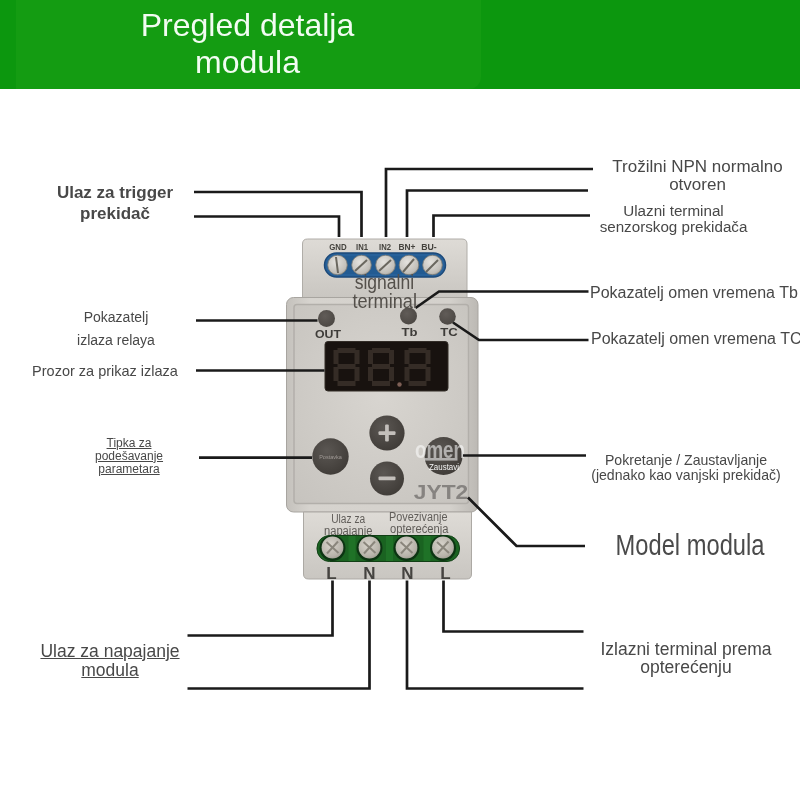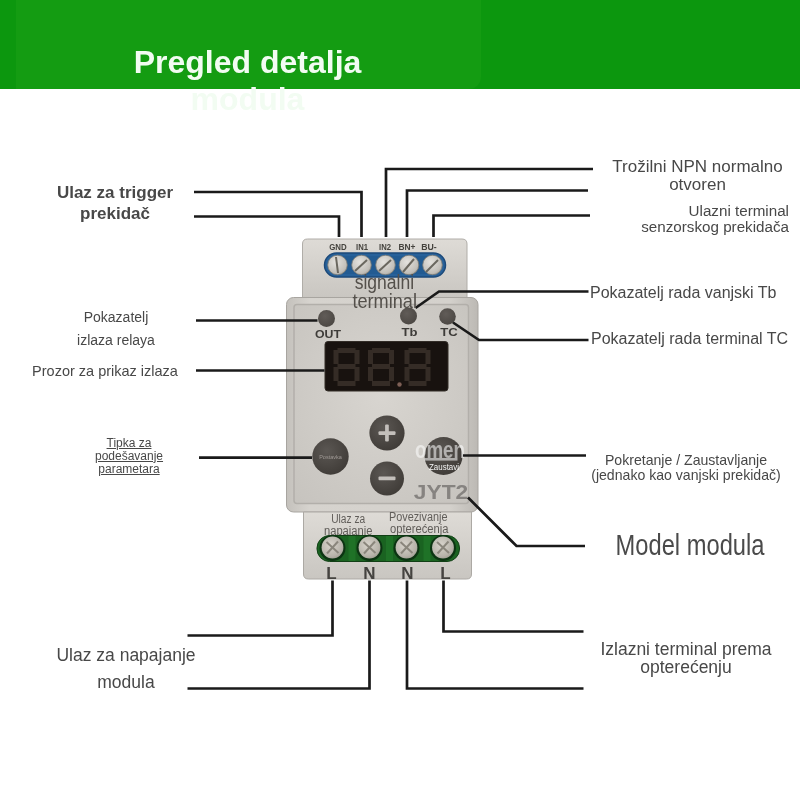--- a/index.html
+++ b/index.html
@@ -1,21 +1,21 @@
 <!DOCTYPE html>
 <html><head>
 <meta charset="utf-8">
 <style>
   html,body{margin:0;padding:0;}
   body{width:800px;height:800px;background:#ffffff;font-family:"Liberation Sans",sans-serif;position:relative;overflow:hidden;}
   .abs{position:absolute;}
   .ann{position:absolute;color:#484848;text-align:center;}
   .hdr-bar{position:absolute;left:0;top:0;width:800px;height:88.5px;background:#0c970e;}
   .hdr-in{position:absolute;left:16px;top:0;width:465px;height:88.5px;background:#149c12;border-radius:0 0 12px 0;}
-  .hdr-tx{position:absolute;left:14px;top:6.5px;width:467px;color:#f2fcf2;font-size:32px;line-height:37px;text-align:center;font-weight:bold;margin-top:37px;}
+  .hdr-tx{position:absolute;left:14px;top:6.5px;width:467px;color:#f2fcf2;font-size:32px;line-height:37px;text-align:center;font-weight:normal;}
 </style>
 </head>
 <body>
   <div class="hdr-bar"></div>
   <div class="hdr-in"></div>
   <div class="hdr-tx">Pregled detalja<br>modula</div>
 
   <svg class="abs" style="left:0;top:0" width="800" height="800" viewBox="0 0 800 800">
     <defs>
       <linearGradient id="secg" x1="0" y1="0" x2="0" y2="1">
@@ -202,20 +202,20 @@
     <g font-size="20" fill="#54504b" text-anchor="middle" font-family="Liberation Sans">
       <text x="384.4" y="288.7" textLength="59.5" lengthAdjust="spacingAndGlyphs">signalni</text>
       <text x="384.7" y="307.5" textLength="64.5" lengthAdjust="spacingAndGlyphs">terminal</text>
     </g>
   </svg>
 
   <div class="ann" style="left:15px;top:183.2px;width:200px;font-size:17px;line-height:20.4px;font-weight:bold;">Ulaz za trigger<br>prekidač</div>
   <div class="ann" style="left:16px;top:306px;width:200px;font-size:14px;line-height:23px;">Pokazatelj<br>izlaza relaya</div>
   <div class="ann" style="left:5px;top:363.5px;width:200px;font-size:14.5px;line-height:15px;">Prozor za prikaz izlaza</div>
   <div class="ann" style="left:29px;top:436.5px;width:200px;font-size:12px;line-height:13px;text-decoration:underline;">Tipka za<br>podešavanje<br>parametara</div>
-  <div class="ann" style="left:16px;top:642px;width:220px;font-size:17.5px;line-height:27px;">Ulaz za napajanje<br>modula</div>
+  <div class="ann" style="left:0px;top:642px;width:220px;font-size:17.5px;line-height:19px;text-decoration:underline;">Ulaz za napajanje<br>modula</div>
   <div class="ann" style="left:582px;top:158px;width:231px;font-size:17px;line-height:18.4px;">Trožilni NPN normalno<br>otvoren</div>
-  <div class="ann" style="left:558px;top:203px;width:231px;font-size:15.2px;line-height:16px;text-align:right;">Ulazni terminal<br>senzorskog prekidača</div>
-  <div class="ann" style="left:590px;top:285px;white-space:nowrap;font-size:16px;line-height:16px;">Pokazatelj rada vanjski Tb</div>
-  <div class="ann" style="left:591px;top:331px;white-space:nowrap;font-size:16px;line-height:16px;">Pokazatelj rada terminal TC</div>
+  <div class="ann" style="left:558px;top:203px;width:231px;font-size:15.2px;line-height:16px;">Ulazni terminal<br>senzorskog prekidača</div>
+  <div class="ann" style="left:590px;top:285px;white-space:nowrap;font-size:16px;line-height:16px;">Pokazatelj omen vremena Tb</div>
+  <div class="ann" style="left:591px;top:331px;white-space:nowrap;font-size:16px;line-height:16px;">Pokazatelj omen vremena TC</div>
   <div class="ann" style="left:566px;top:453px;width:240px;font-size:14.1px;line-height:15.4px;">Pokretanje / Zaustavljanje<br>(jednako kao vanjski prekidač)</div>
   <div class="ann" style="left:590px;top:529px;width:200px;font-size:30px;line-height:32px;color:#4a4a4a;transform:scaleX(0.79);transform-origin:50% 50%;">Model modula</div>
   <div class="ann" style="left:566px;top:639.5px;width:240px;font-size:17.5px;line-height:18.6px;">Izlazni terminal prema<br>opterećenju</div>
 
 </body></html>

